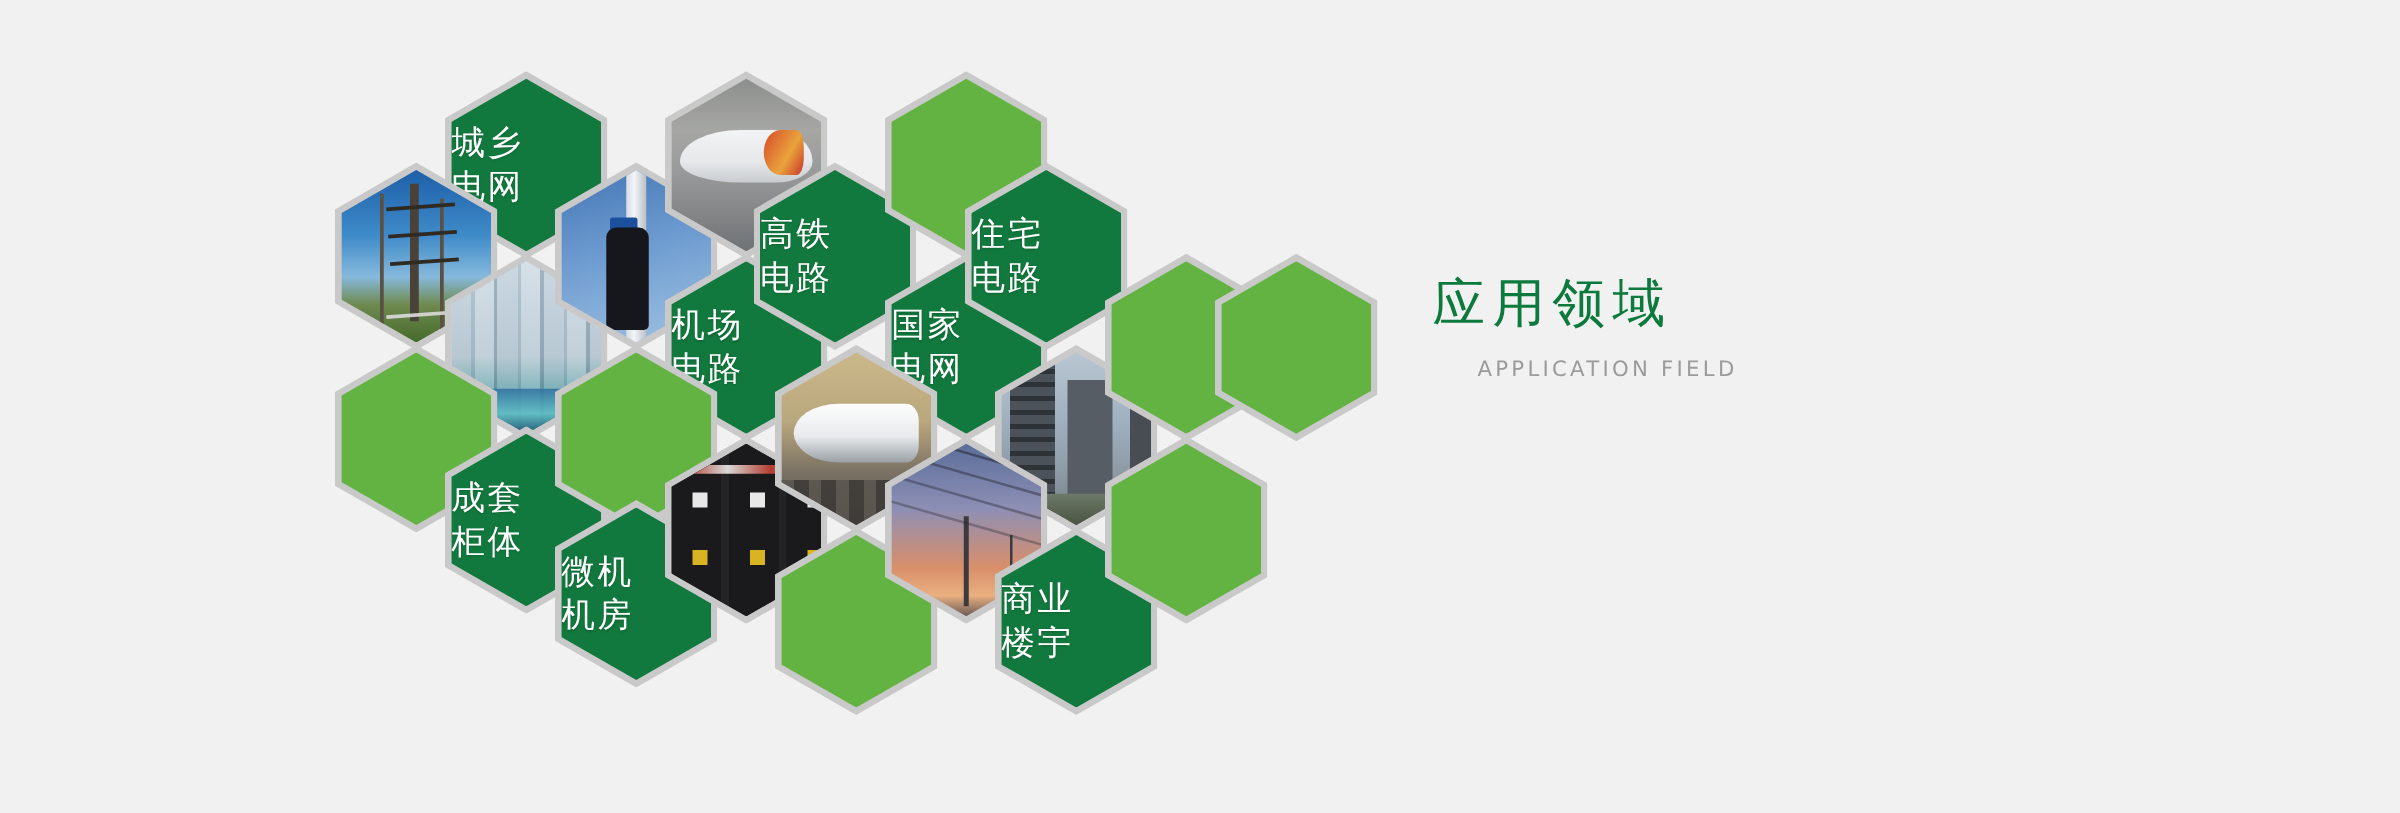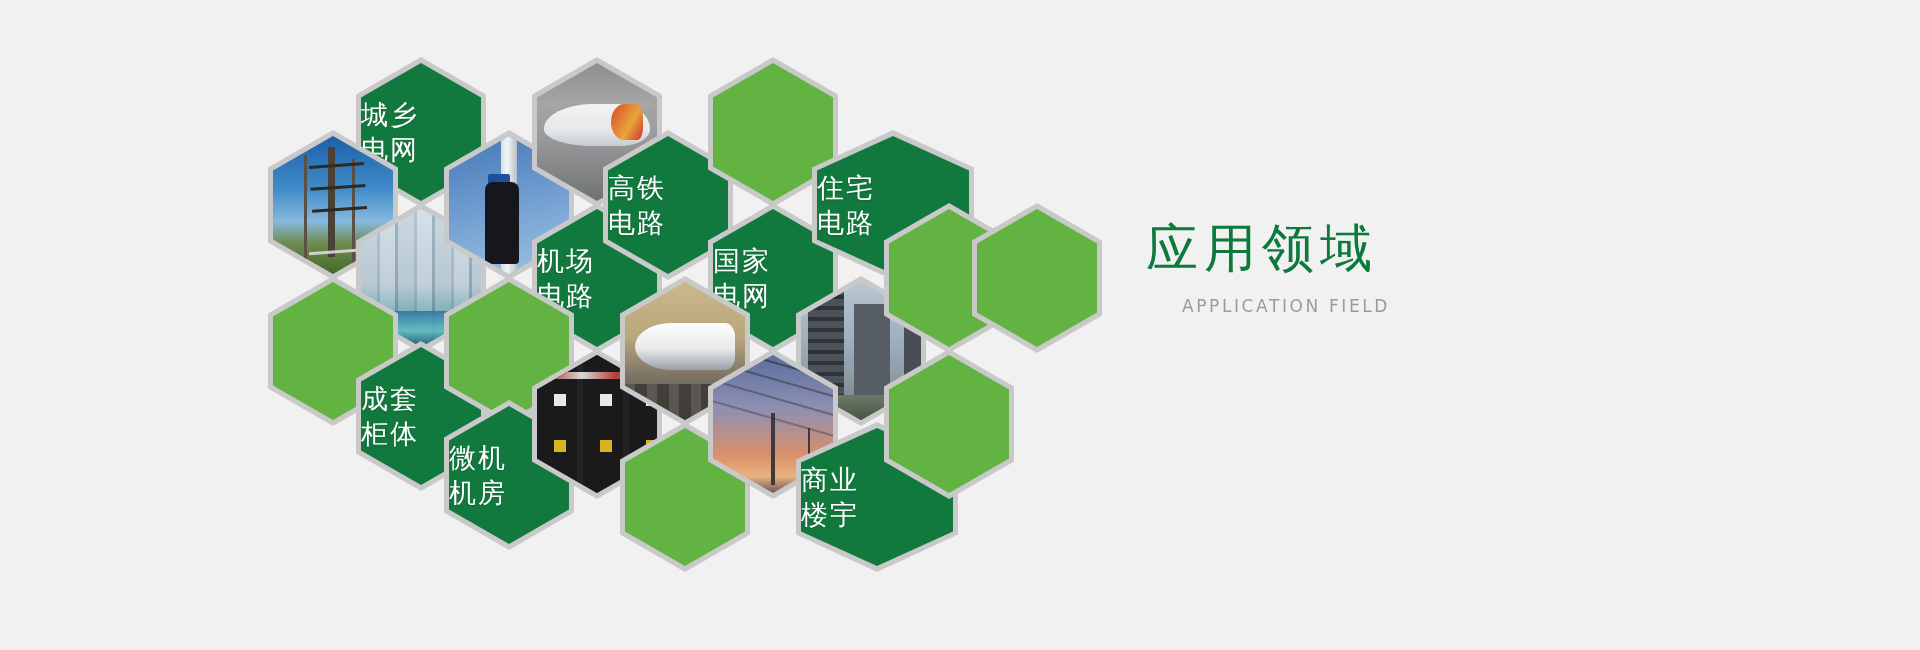--- a/index.html
+++ b/index.html
@@ -161,21 +161,21 @@
     box-shadow:46px 16px 0 0 #565d64, 96px 6px 0 0 #474d53;
   }
   .ph-highrise:after{
     content:"";position:absolute;left:0;right:0;bottom:0;height:18%;
     background:linear-gradient(180deg,#6d7a6a,#49553f);
   }
 
   
   #title-block{position:absolute;left:1146px;top:222px;width:420px;}
   #main-title{
-    color:#0c7a3c;font-size:52px;line-height:1;letter-spacing:6px;
+    color:#0c7a3c;font-size:42px;line-height:1;letter-spacing:6px;
     font-weight:400;white-space:nowrap;
   }
   #sub-title{
     color:#9b9b9b;font-size:17px;letter-spacing:2.6px;
     margin-top:22px;margin-left:36px;white-space:nowrap;
   }
 </style>
 </head>
 <body>
 
@@ -222,21 +222,21 @@
       </div>
       <div class="hex plain" style="left: 708px; top: 57px; --w: 130px; --h: 150px;">
         <div class="inner"></div>
       </div>
       <div class="hex label" style="left: 708px; top: 203px; --w: 130px; --h: 150px;">
         <div class="inner">
           <div class="cap">国家
 电网</div>
         </div>
       </div>
-      <div class="hex label" style="left: 812px; top: 130px; padding-left: 32px; --w: 130px; --h: 150px;">
+      <div class="hex label" style="left: 772px; top: 130px; --w: 130px; --h: 150px;">
         <div class="inner">
           <div class="cap">住宅
 电路</div>
         </div>
       </div>
       <div class="hex photo" style="left: 796px; top: 276px; --w: 130px; --h: 150px;">
         <div class="inner">
           <div class="ph ph-highrise"></div>
         </div>
       </div>
@@ -272,21 +272,21 @@
         </div>
       </div>
       <div class="hex plain" style="left: 620px; top: 422px; --w: 130px; --h: 150px;">
         <div class="inner"></div>
       </div>
       <div class="hex photo" style="left: 708px; top: 349px; --w: 130px; --h: 150px;">
         <div class="inner">
           <div class="ph ph-pylon"></div>
         </div>
       </div>
-      <div class="hex label" style="left: 796px; top: 422px; padding-left: 32px; --w: 130px; --h: 150px;">
+      <div class="hex label" style="left: 796px; top: 422px; --w: 130px; --h: 150px;">
         <div class="inner">
           <div class="cap">商业
 楼宇</div>
         </div>
       </div>
       <div class="hex plain" style="left: 884px; top: 349px; --w: 130px; --h: 150px;">
         <div class="inner"></div>
       </div>
       <div class="hex plain" style="left: 972px; top: 203px; --w: 130px; --h: 150px;">
         <div class="inner"></div>

